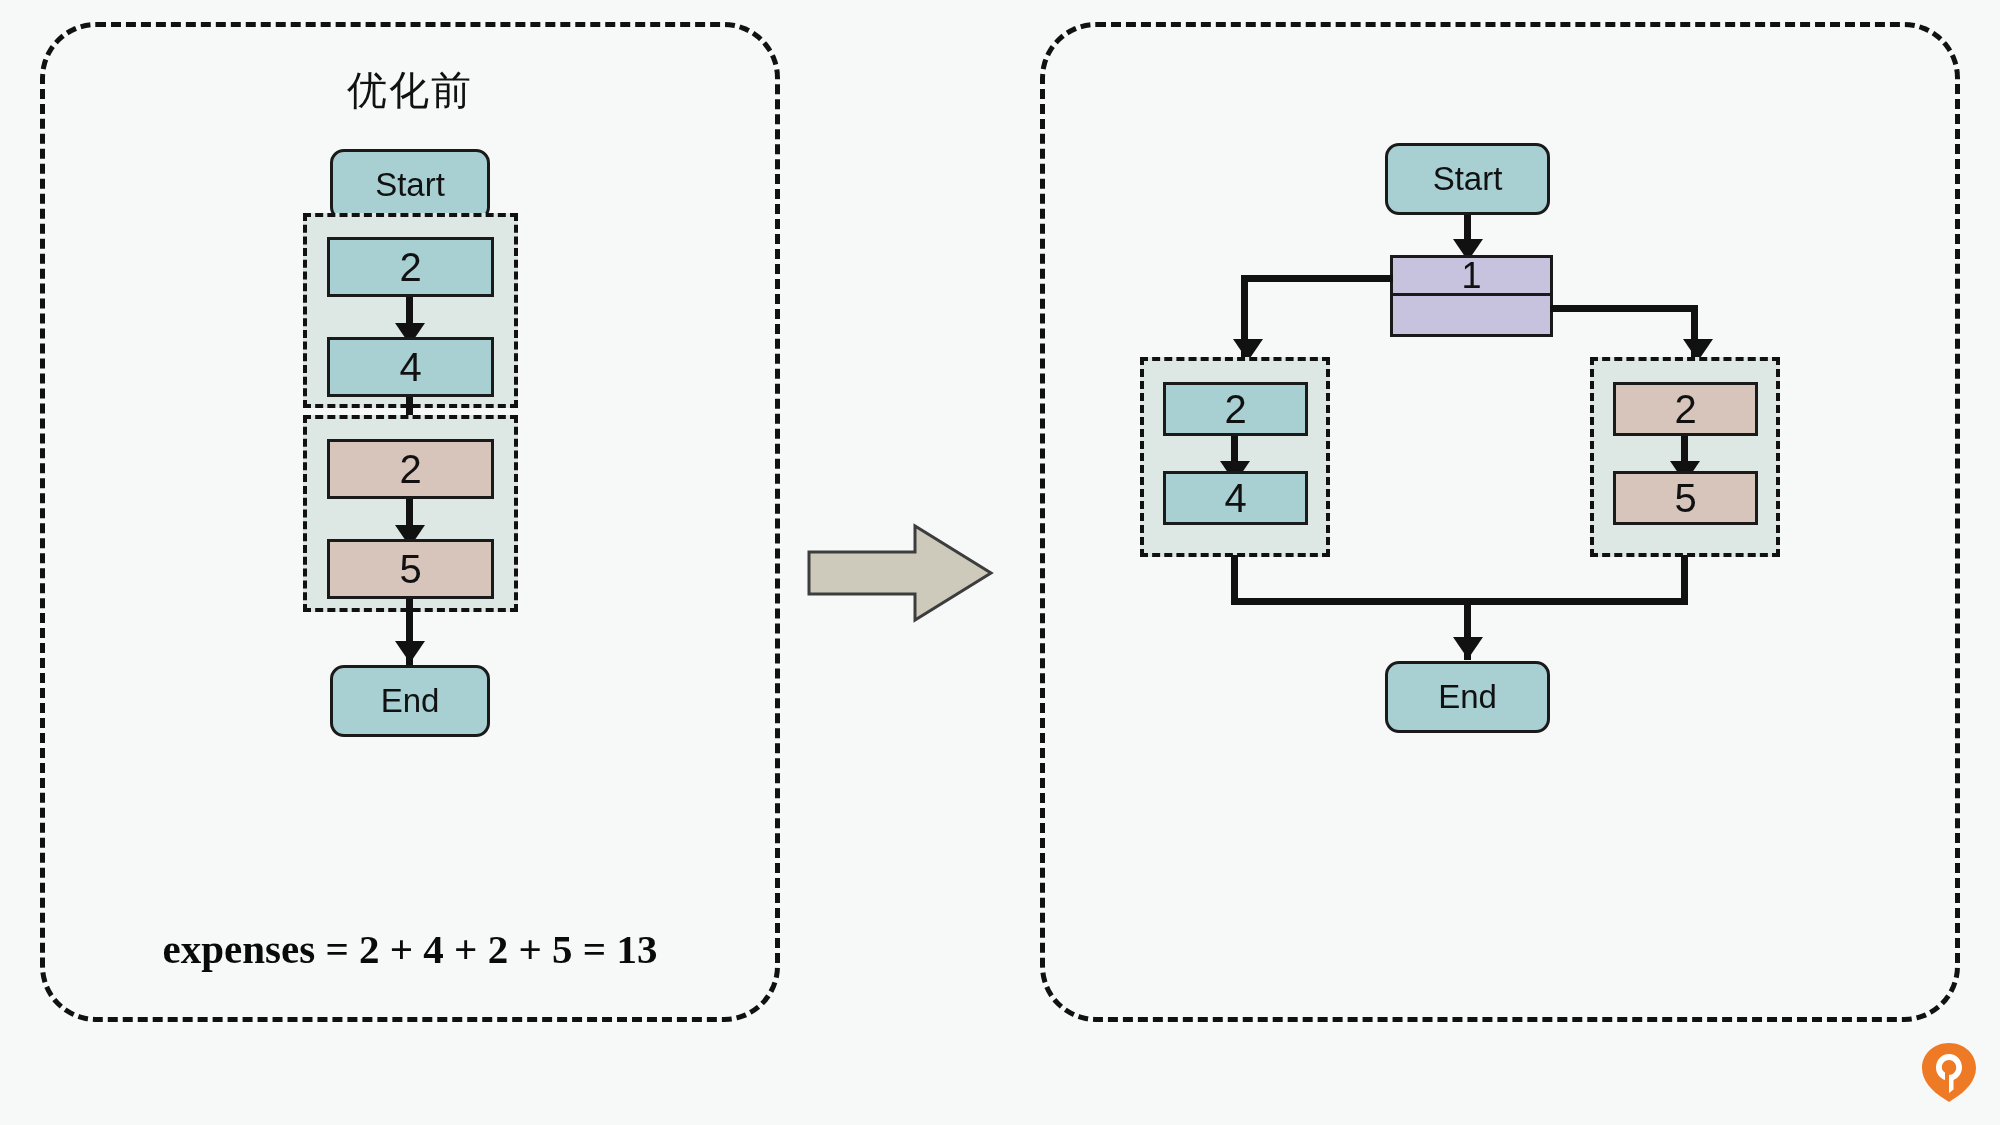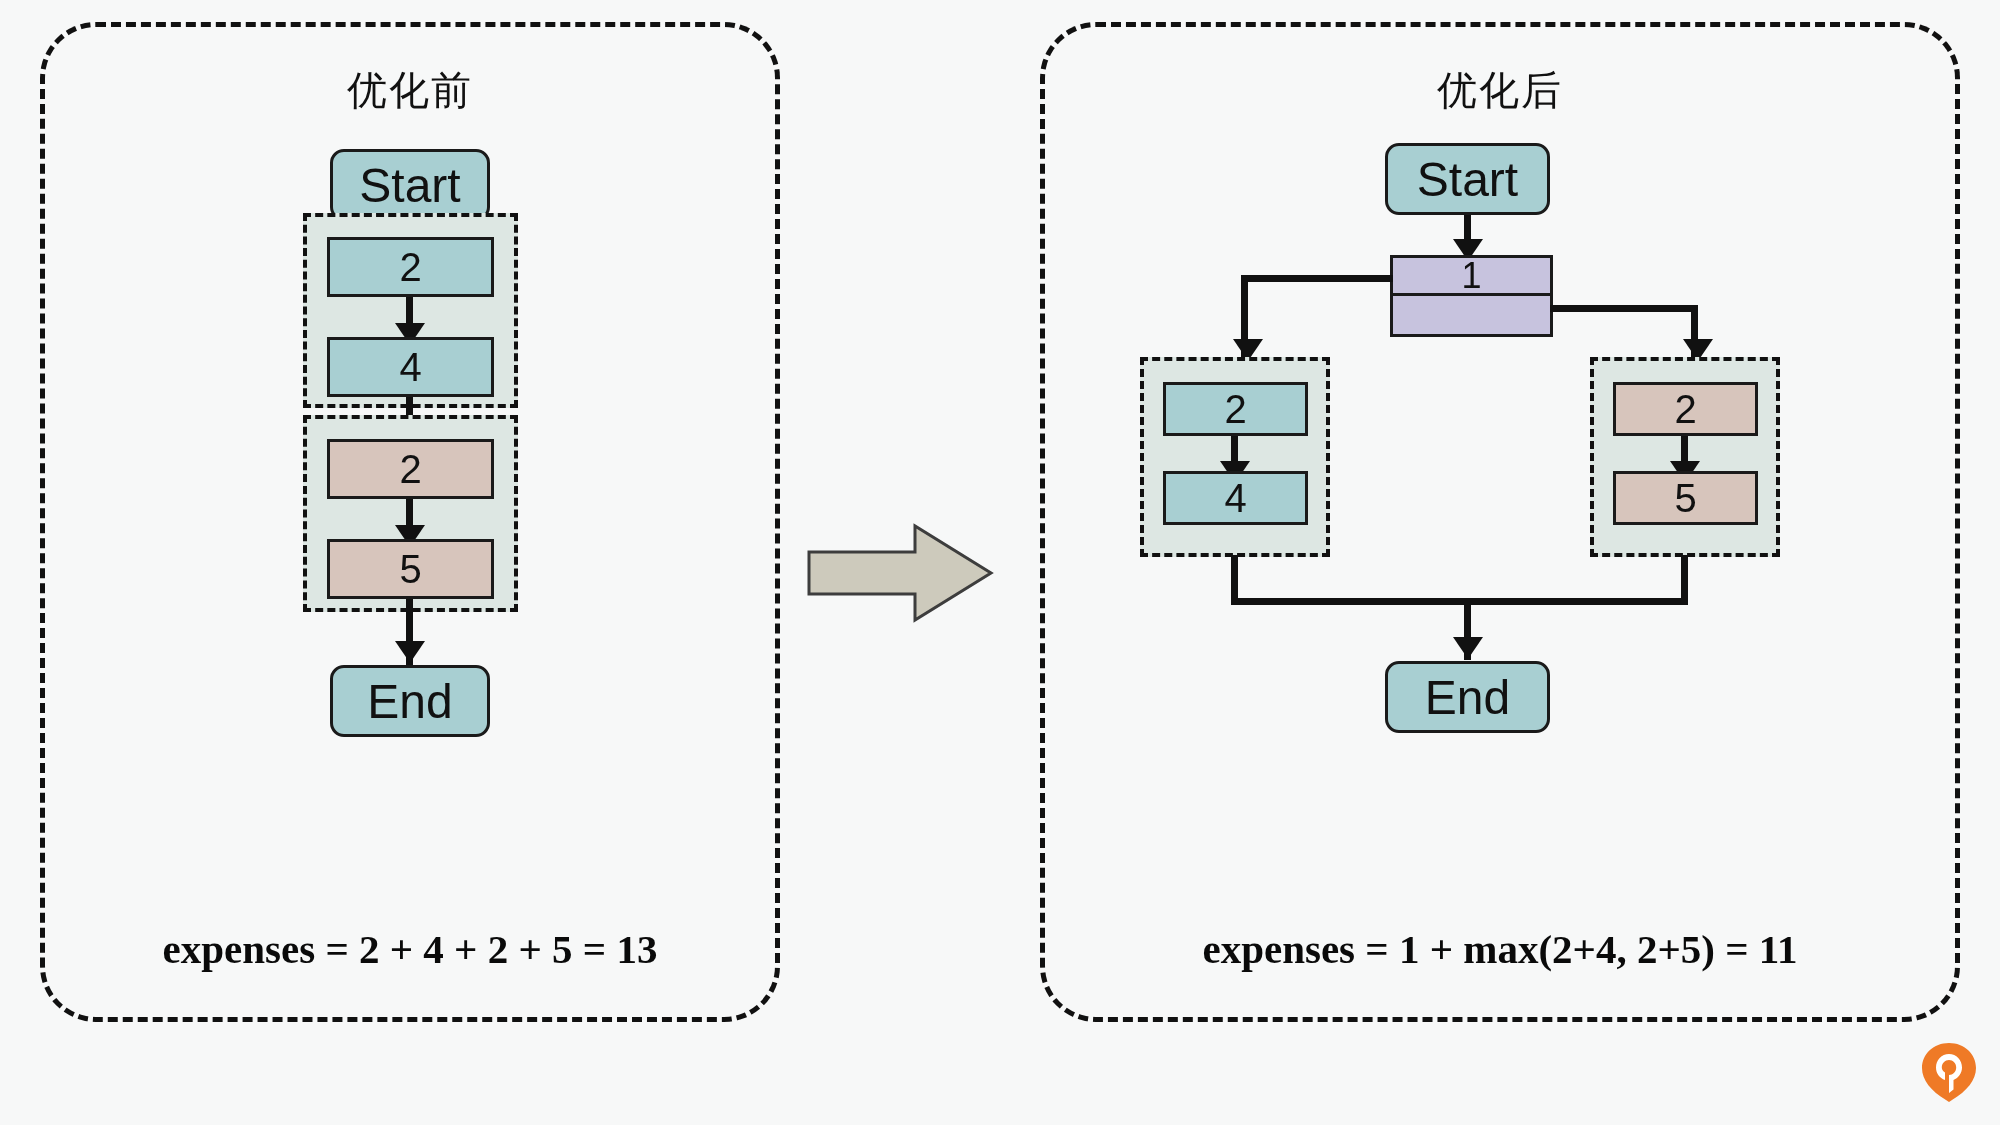--- a/index.html
+++ b/index.html
@@ -59,21 +59,21 @@
     border: 3px solid #1a1a1a;
     display: flex;
     align-items: center;
     justify-content: center;
     color: #111;
     font-family: "Liberation Sans", sans-serif;
   }
   .node.terminal {
     border-radius: 14px;
     background: #a8cfd2;
-    font-size: 48px;
+    font-size: 33px;
   }
   .node.teal {
     background: #a8cfd2;
     font-size: 40px;
   }
   .node.tan {
     background: #d7c5bc;
     font-size: 40px;
   }
   .node.lavender {
@@ -184,21 +184,20 @@
     <div class="panel-formula">expenses = 2 + 4 + 2 + 5 = 13</div>
   </div>
 
   <div id="transform-arrow">
     <svg viewBox="0 0 190 110" width="190" height="110" aria-hidden="true">
       <polygon points="4,34 110,34 110,8 186,55 110,102 110,76 4,76" fill="#cdcabc" stroke="#3d3d3d" stroke-width="3" stroke-linejoin="miter"></polygon>
     </svg>
   </div>
 
   <div class="panel" id="panel-after">
-    <div class="panel-title">优化后</div>
 
     <div class="node terminal" style="left:340px; top:116px; width:165px; height:72px;">Start</div>
 
     <div class="edge vline" style="left:419px; top:188px; height:40px;"></div>
     <div class="arrowhead" style="left:408px; top:212px;"></div>
 
     <div class="node lavender" style="left:345px; top:228px; width:163px; height:82px;">
       <div class="lav-top">1</div>
       <div class="lav-bottom"></div>
     </div>
@@ -224,21 +223,20 @@
     <div class="node tan" style="left:568px; top:444px; width:145px; height:54px;">5</div>
 
     <div class="edge vline" style="left:186px; top:528px; height:50px;"></div>
     <div class="edge vline" style="left:636px; top:528px; height:50px;"></div>
     <div class="edge hline" style="left:186px; top:571px; width:457px;"></div>
     <div class="edge vline" style="left:419px; top:571px; height:62px;"></div>
     <div class="arrowhead" style="left:408px; top:610px;"></div>
 
     <div class="node terminal" style="left:340px; top:634px; width:165px; height:72px;">End</div>
 
-    <div class="panel-formula">expenses = 1 + max(2+4, 2+5) = 11</div>
   </div>
 
   <div id="watermark">
     <span>
       <svg width="58" height="62" viewBox="0 0 58 62" aria-hidden="true">
         <path d="M29 2 C13.5 2 2 13 2 27 C2 39 11 50 26 59 L29 61 L32 59 C47 50 56 39 56 27 C56 13 44.5 2 29 2 Z" fill="#ef7a26"></path>
         <path d="M29 13 C21.5 13 16 19 16 26.5 C16 32.5 19.5 37 25 39 L25 31.5 C23 30.3 21.8 28.6 21.8 26.5 C21.8 22.4 25 19 29 19 C33 19 36.2 22.4 36.2 26.5 C36.2 30.6 33 34 29 34 L29 52 L33.5 48.5 L33.5 39 C38.6 36.8 42 32 42 26.5 C42 19 36.5 13 29 13 Z" fill="#ffffff"></path>
       </svg>
     </span>
   </div>

